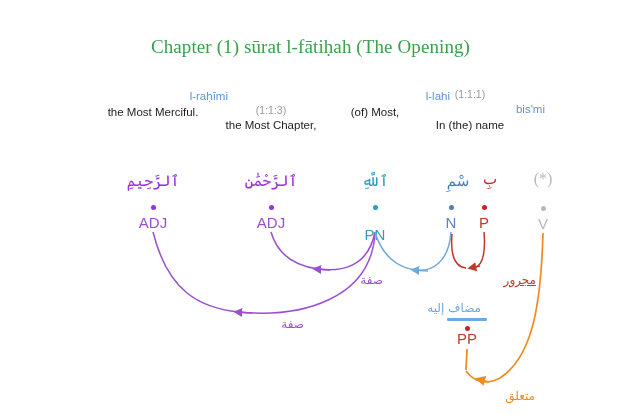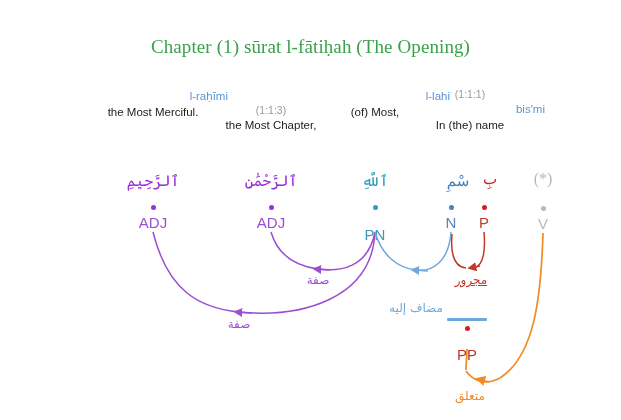--- a/index.html
+++ b/index.html
@@ -121,21 +121,21 @@
     font-size: 16px;
     color: #b9b9b9;
     line-height: 18px;
     font-family: "Liberation Serif", serif;
     white-space: nowrap;
   }
 
   
   .arclabel {
     position: absolute;
-    text-align: center;
+    text-align: right;
     width: 130px;
     margin-left: -65px;
     font-family: "DejaVu Sans", sans-serif;
     font-size: 12px;
     line-height: 16px;
     direction: rtl;
     white-space: nowrap;
   }
   .lb-purple { color: #9b4fd0; }
   .lb-blue   { color: #6fa8dc; margin-top: 28px; }
@@ -203,21 +203,21 @@
 
   <div class="pos purple" style="left:153px; top:214px;">ADJ</div>
   <div class="pos purple" style="left:271px; top:214px;">ADJ</div>
   <div class="pos teal" style="left:375px; top:214px;margin-top:12px;">PN</div>
   <div class="pos blue" style="left:451px; top:214px;">N</div>
   <div class="pos red" style="left:484px; top:214px;">P</div>
   <div class="pos gray" style="left:543px; top:215px;">V</div>
 
   <div class="ppbar" style="left:447px; top:318px; width:40px;"></div>
   <div class="dot red" style="left:467px; top:326px;"></div>
-  <div class="pos red" style="left:467px; top:346px;">PP</div>
+  <div class="pos red" style="left:467px; top:330px;">PP</div>
 
   <div class="arclabel lb-purple" style="left:318px; top:272px;">صفة</div>
   <div class="arclabel lb-purple" style="left:239px; top:316px;">صفة</div>
   <div class="arclabel lb-blue" style="left:416px; top:272px;">مضاف إليه</div>
   <div class="arclabel lb-red" style="left:471px; top:272px;text-decoration:underline;">مجرور</div>
   <div class="arclabel lb-orange" style="left:470px; top:388px;">متعلق</div>
 
   <svg class="overlay" viewBox="0 0 621 420">
     <defs>
       <marker id="ah-purple" markerWidth="7" markerHeight="7" refX="4.2" refY="3" orient="auto">

